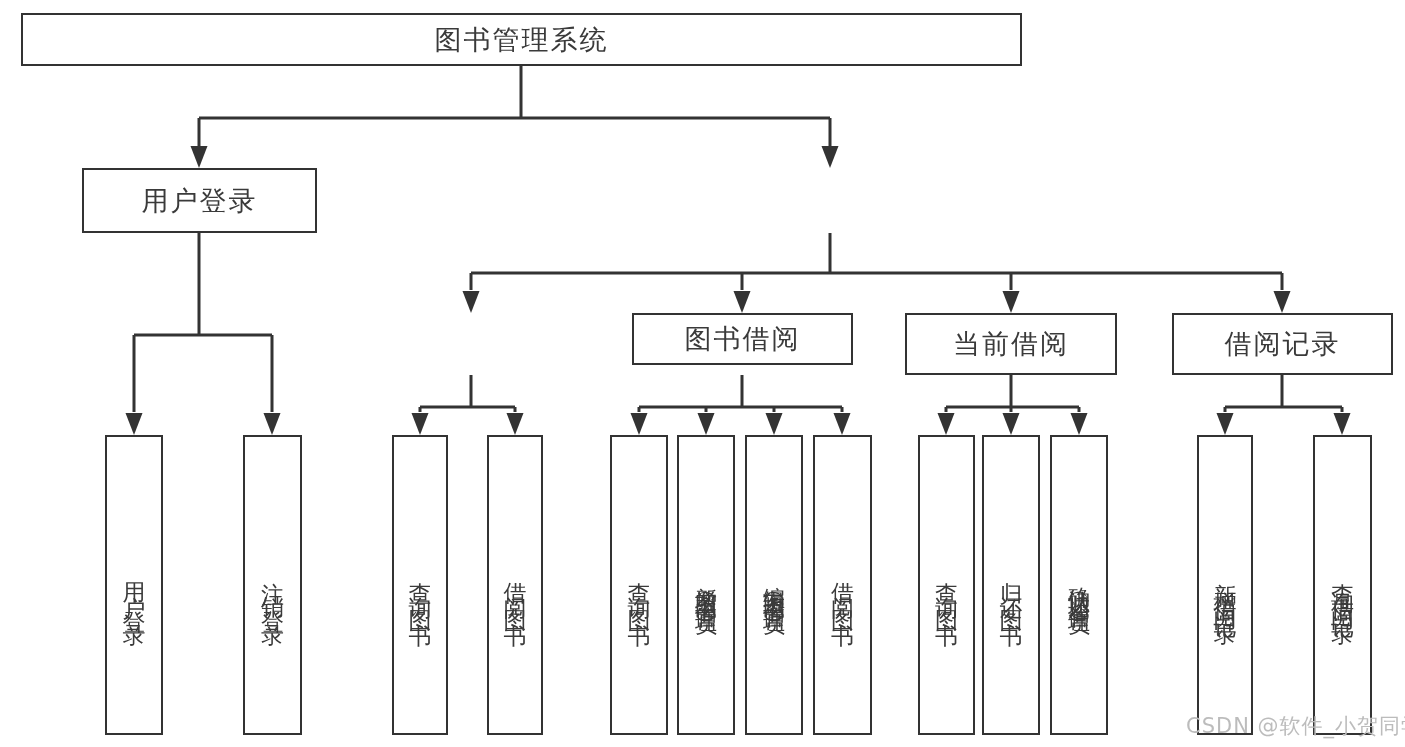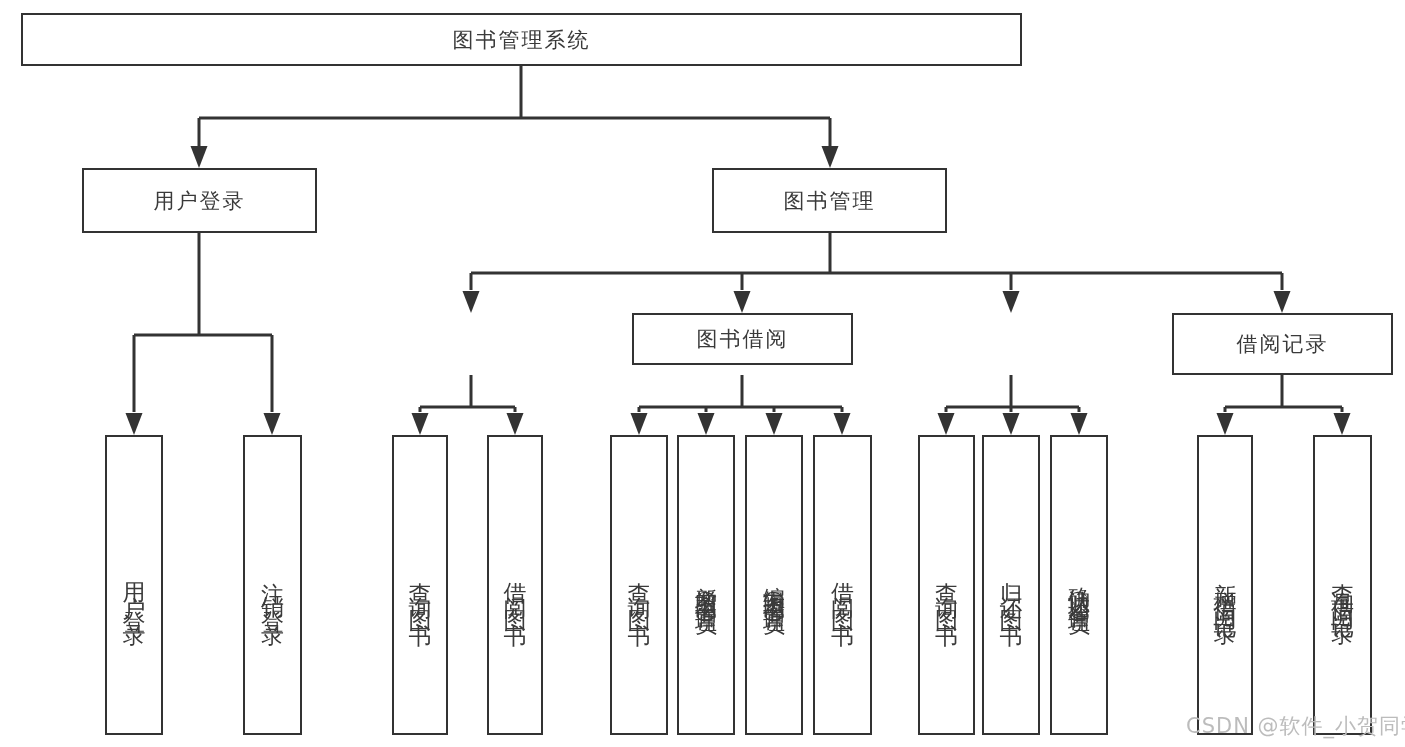--- a/index.html
+++ b/index.html
@@ -16,21 +16,21 @@
     overflow:hidden;
   }
   .wires{position:absolute;left:0;top:0;width:1405px;height:747px;}
   .hnode{
     position:absolute;
     box-sizing:border-box;
     background:#ffffff;
     border:2.5px solid var(--line);
     display:flex;align-items:center;justify-content:center;
     color:var(--text);
-    font-size:21px;
+    font-size:27px;
     letter-spacing:2px;
     z-index:2;
   }
   .leaf{
     position:absolute;
     top:435px;height:300px;
     box-sizing:border-box;
     background:#ffffff;
     border:2.5px solid var(--line);
     display:flex;align-items:center;justify-content:center;
@@ -101,26 +101,26 @@
     </g>
   </svg>
 
   <div class="hnode" style="left:21px;top:13px;width:1001px;height:53px;">
     <span>图书管理系统</span>
   </div>
 
   <div class="hnode" style="left:82px;top:168px;width:235px;height:65px;">
     <span>用户登录</span>
   </div>
-  <div class="hnode" style="left:712px;top:168px;width:235px;height:65px;">
-    <span>图书管理</span>
-  </div>
 
   <div class="hnode" style="left:632px;top:313px;width:221px;height:52px;">
     <span>图书借阅</span>
+  </div>
+  <div class="hnode" style="left:905px;top:313px;width:212px;height:62px;">
+    <span>当前借阅</span>
   </div>
   <div class="hnode" style="left:1172px;top:313px;width:221px;height:62px;">
     <span>借阅记录</span>
   </div>
 
   <div class="leaf" style="left:105px;width:58px;">
     <span class="vlabel v4">用户登录</span>
   </div>
   <div class="leaf" style="left:243px;width:59px;">
     <span class="vlabel v4">注销登录</span>

